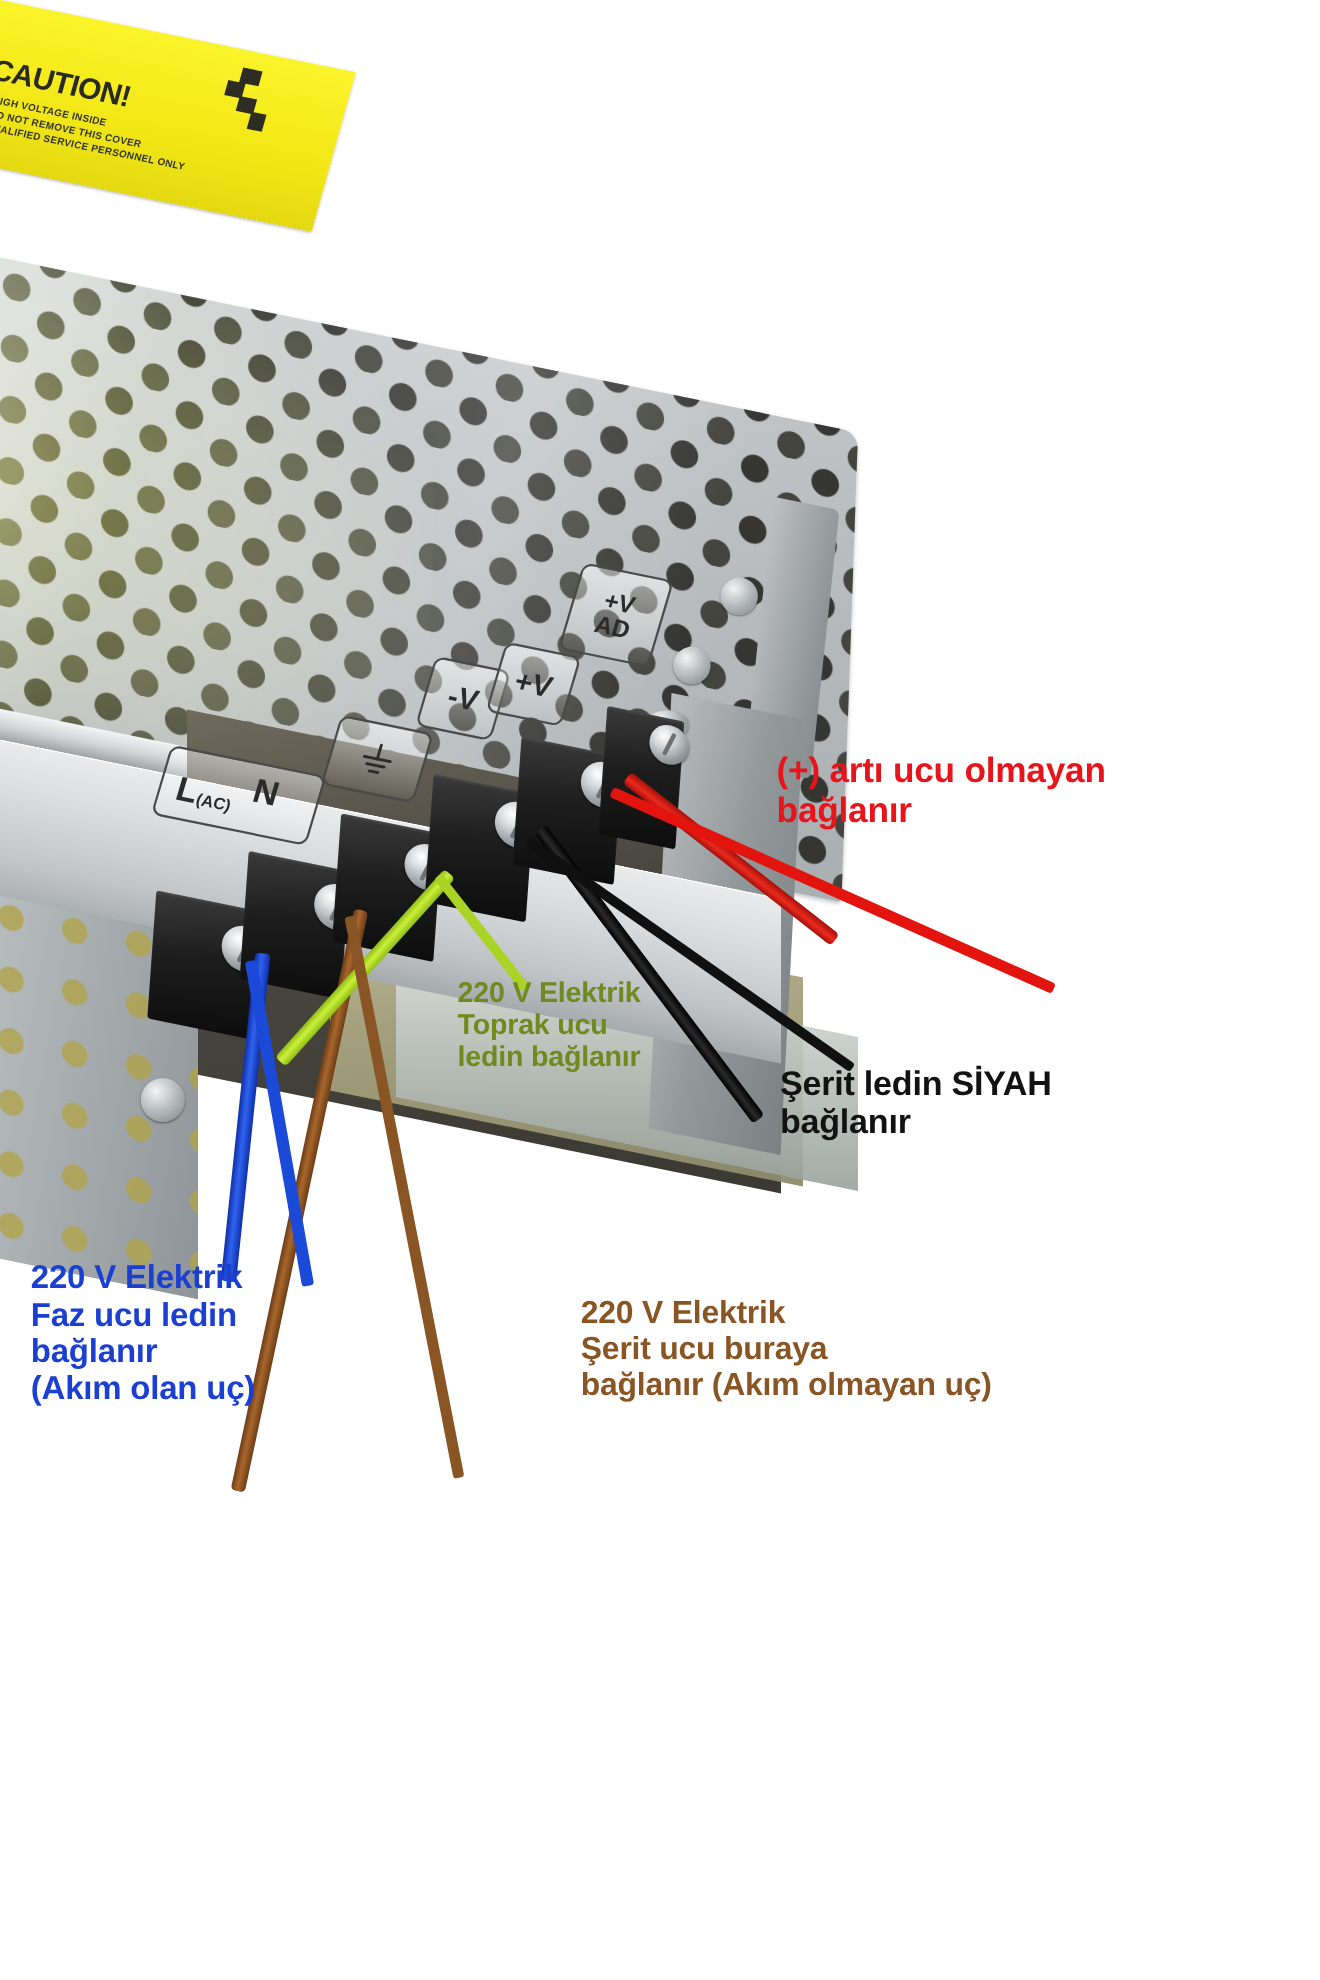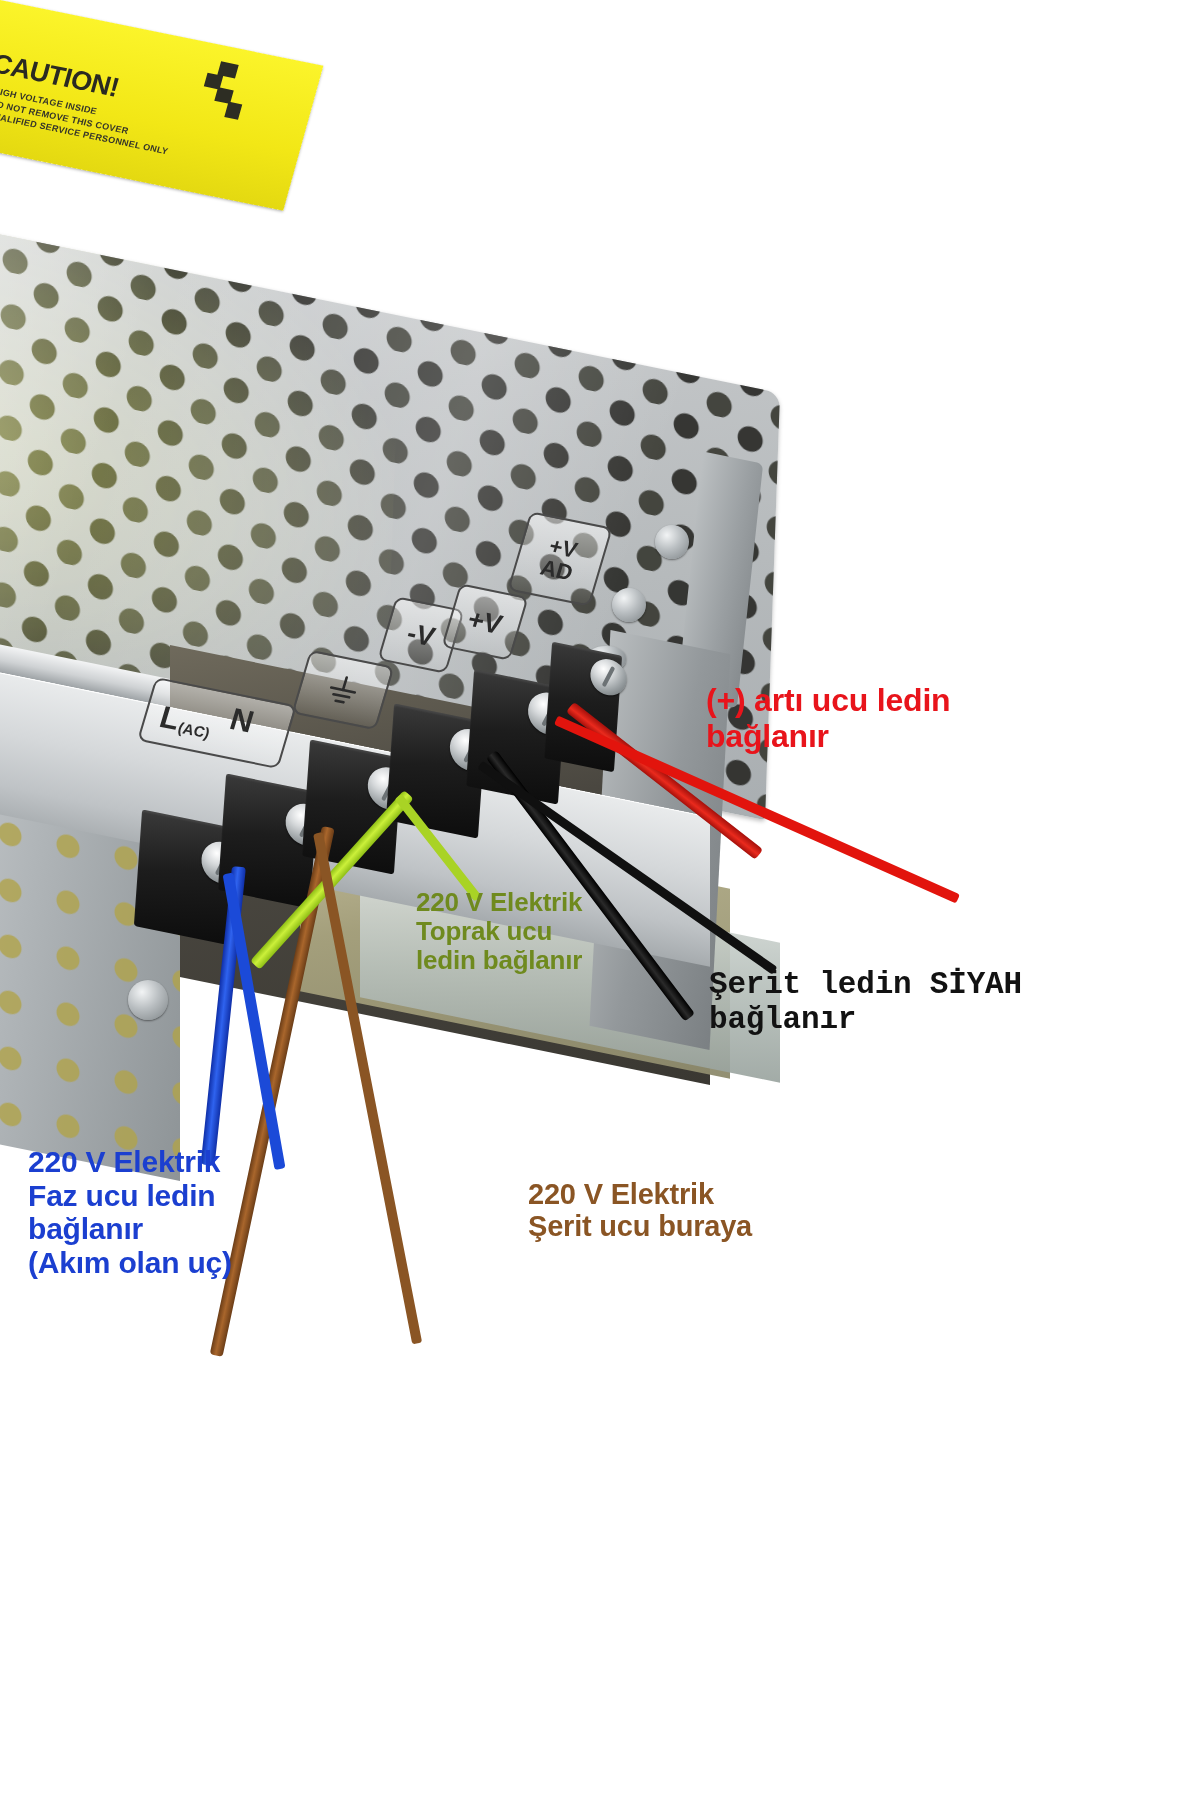--- a/index.html
+++ b/index.html
@@ -171,21 +171,21 @@
 
   
   .wire{position:absolute;transform-origin:top left;border-radius:4px;}
 
   
   .leader{position:absolute;transform-origin:left center;border-radius:3px;}
 
   
   .anno{position:absolute;font-weight:bold;line-height:1.12;}
   .anno-red{color:#e8141b;font-size:32px;letter-spacing:-.2px;}
-  .anno-black{color:#121212;font-size:31px;letter-spacing:-.2px;font-family:Liberation Mono, monospace;}
+  .anno-black{color:#121212;font-size:31px;letter-spacing:-.2px;}
   .anno-green{color:#6f8a1e;font-size:26px;letter-spacing:-.2px;}
   .anno-blue{color:#1b3fd0;font-size:30px;letter-spacing:-.2px;}
   .anno-brown{color:#8a5524;font-size:29px;letter-spacing:-.2px;}
 </style>
 </head>
 <body>
 
 <div id="stage">
 
   <div class="psu top-plate">
@@ -287,21 +287,21 @@
 
   <div class="wire" style="left:566px;top:712px;width:13px;height:240px;background:linear-gradient(90deg,#a5100b,#ea2a1d 45%,#a5100b);transform:rotate(-52deg);"></div>
 
   <div class="leader" style="left:556px;top:715px;width:440px;height:10px;background:#e2140d;transform:rotate(24deg);"></div>
   <div class="leader" style="left:480px;top:760px;width:360px;height:9px;background:#101010;transform:rotate(35deg);"></div>
   <div class="leader" style="left:398px;top:792px;width:130px;height:9px;background:#a9d325;transform:rotate(52deg);"></div>
   <div class="leader" style="left:228px;top:868px;width:300px;height:11px;background:#1b4ad8;transform:rotate(80deg);"></div>
   <div class="leader" style="left:318px;top:828px;width:520px;height:10px;background:#8a5524;transform:rotate(79deg);"></div>
 
   <div class="anno anno-red" style="left:706px;top:683px;">
-    <div>(+) artı ucu ledin</div>
+    <div>(+) artı ucu olmayan</div>
     <div>bağlanır</div>
   </div>
 
   <div class="anno anno-black" style="left:709px;top:968px;">
     <div>Şerit ledin SİYAH</div>
     <div>bağlanır</div>
   </div>
 
   <div class="anno anno-green" style="left:416px;top:888px;">
     <div>220 V Elektrik</div>
@@ -312,15 +312,16 @@
   <div class="anno anno-blue" style="left:28px;top:1145px;">
     <div>220 V Elektrik</div>
     <div>Faz ucu ledin</div>
     <div>bağlanır</div>
     <div>(Akım olan uç)</div>
   </div>
 
   <div class="anno anno-brown" style="left:528px;top:1178px;">
     <div>220 V Elektrik</div>
     <div>Şerit ucu buraya</div>
+    <div>bağlanır (Akım olmayan uç)</div>
   </div>
 
 </div>
 
 </body></html>

